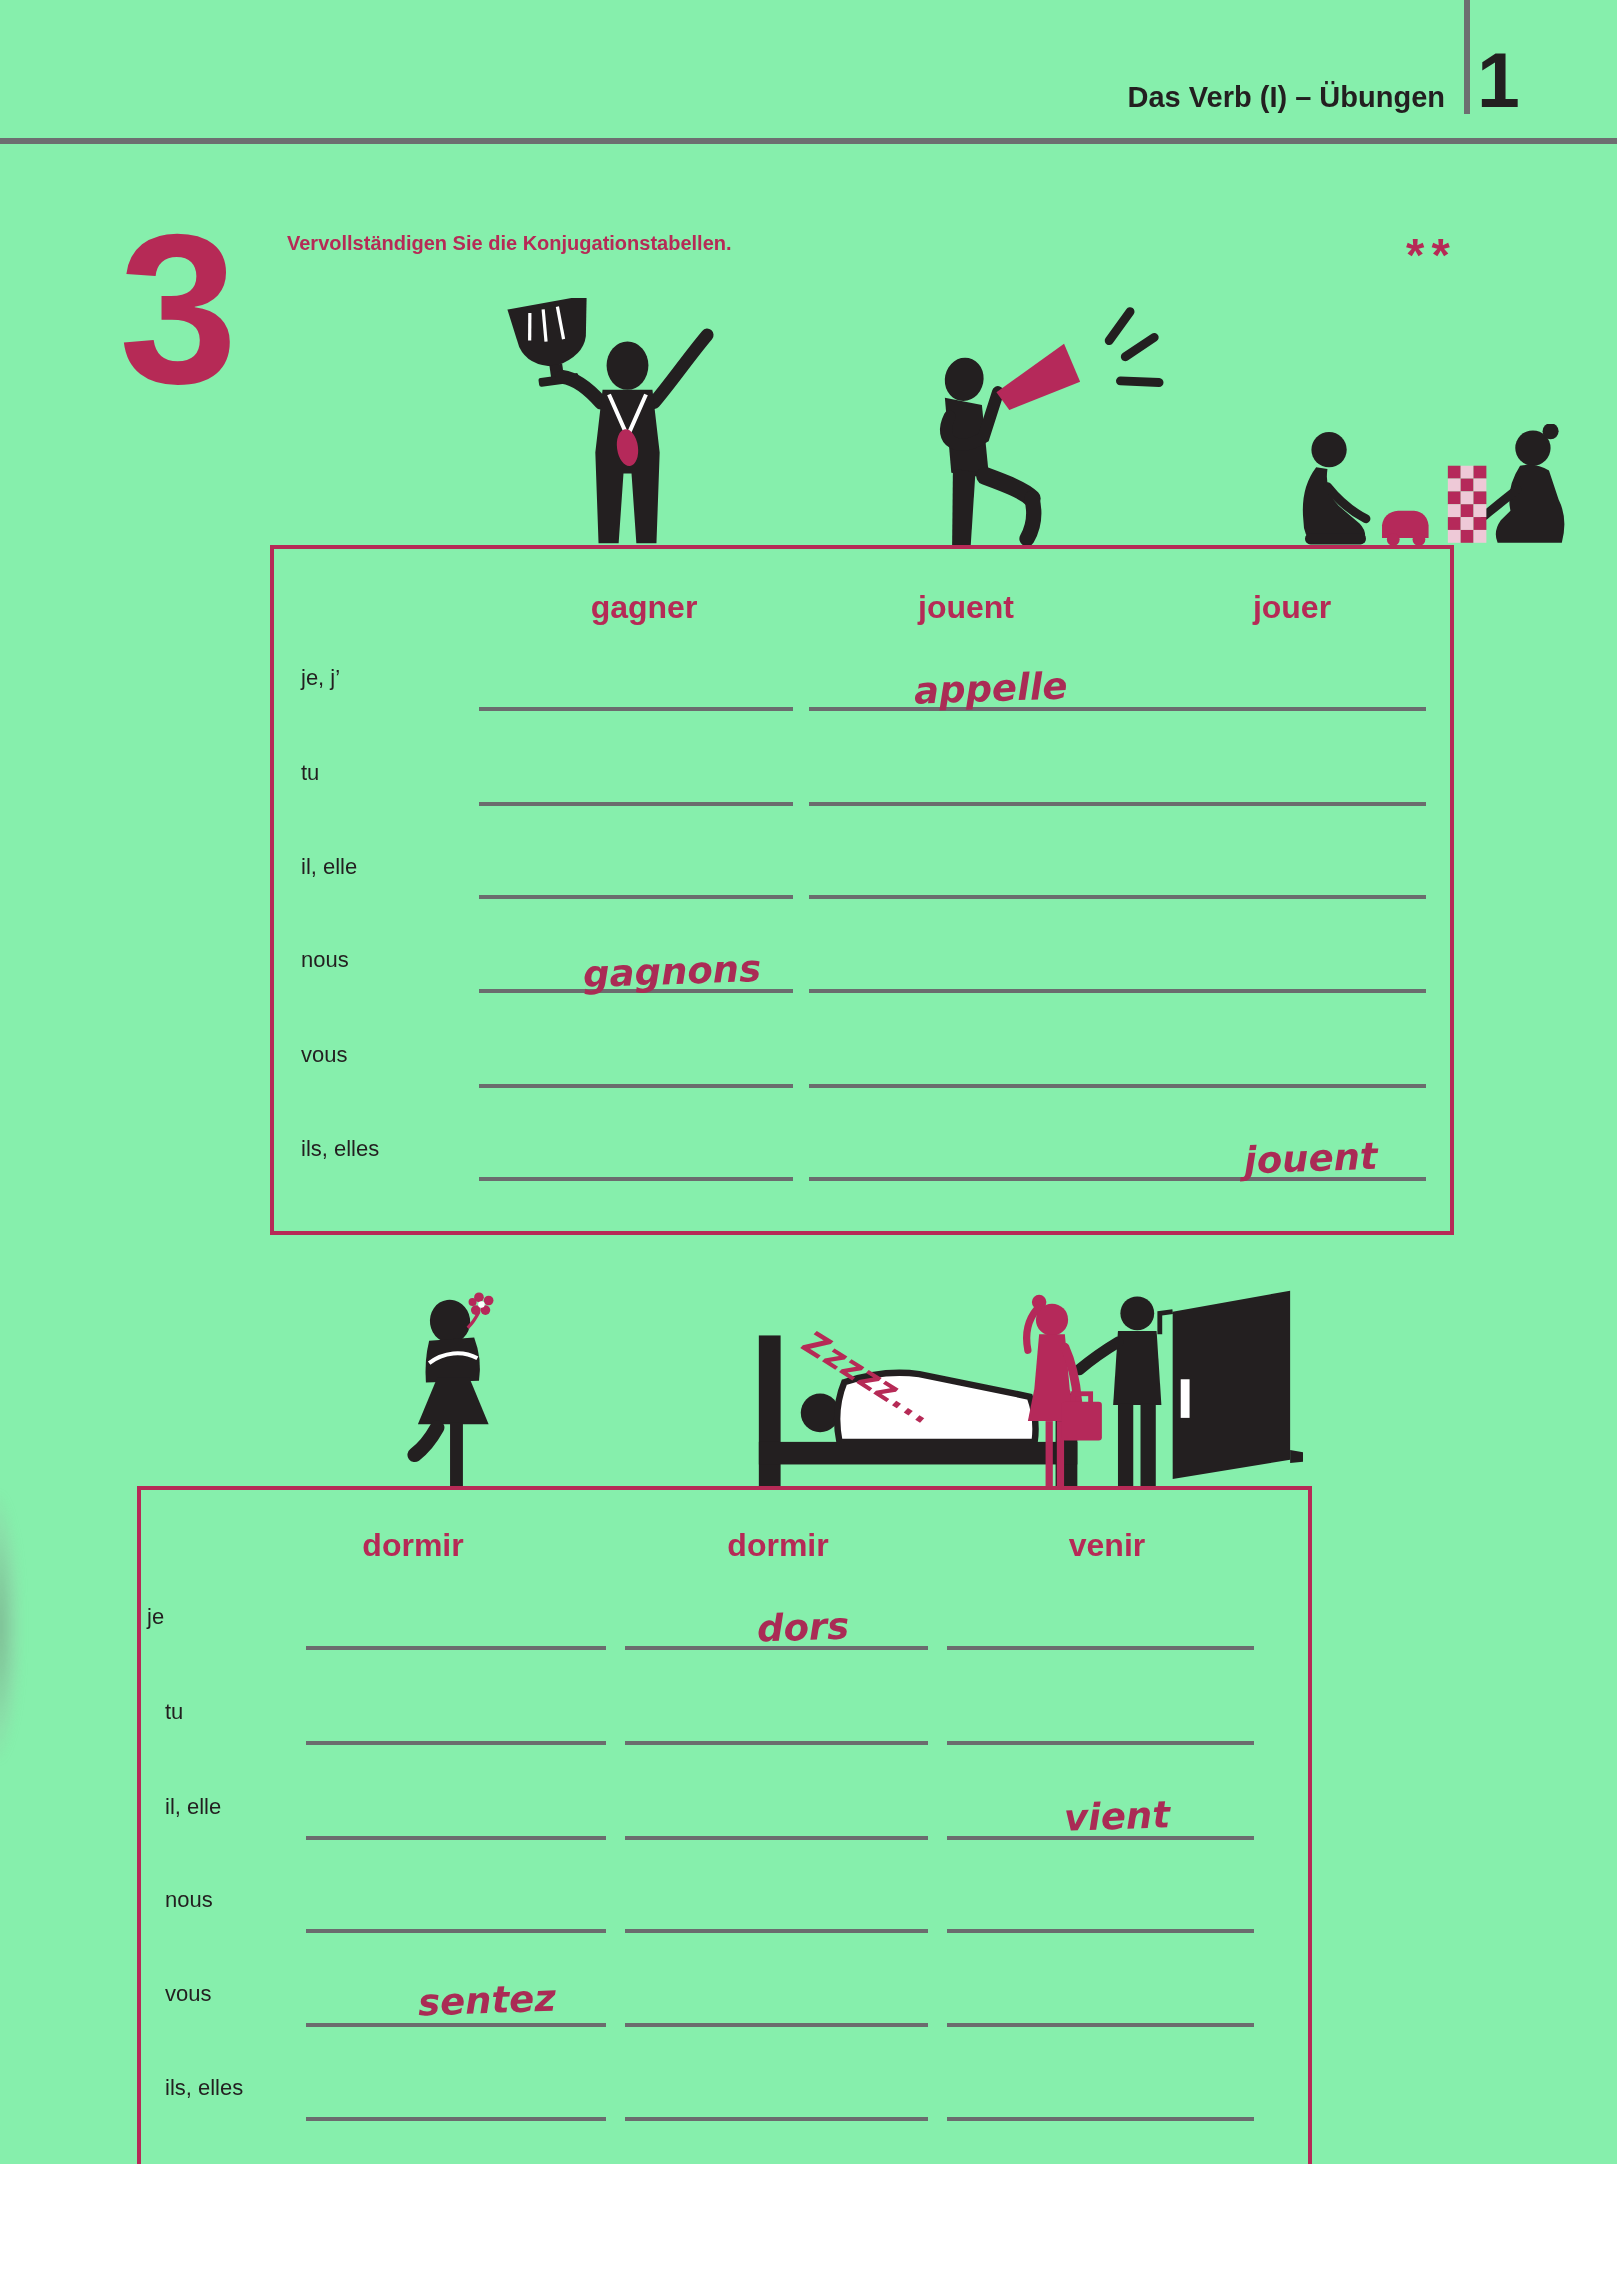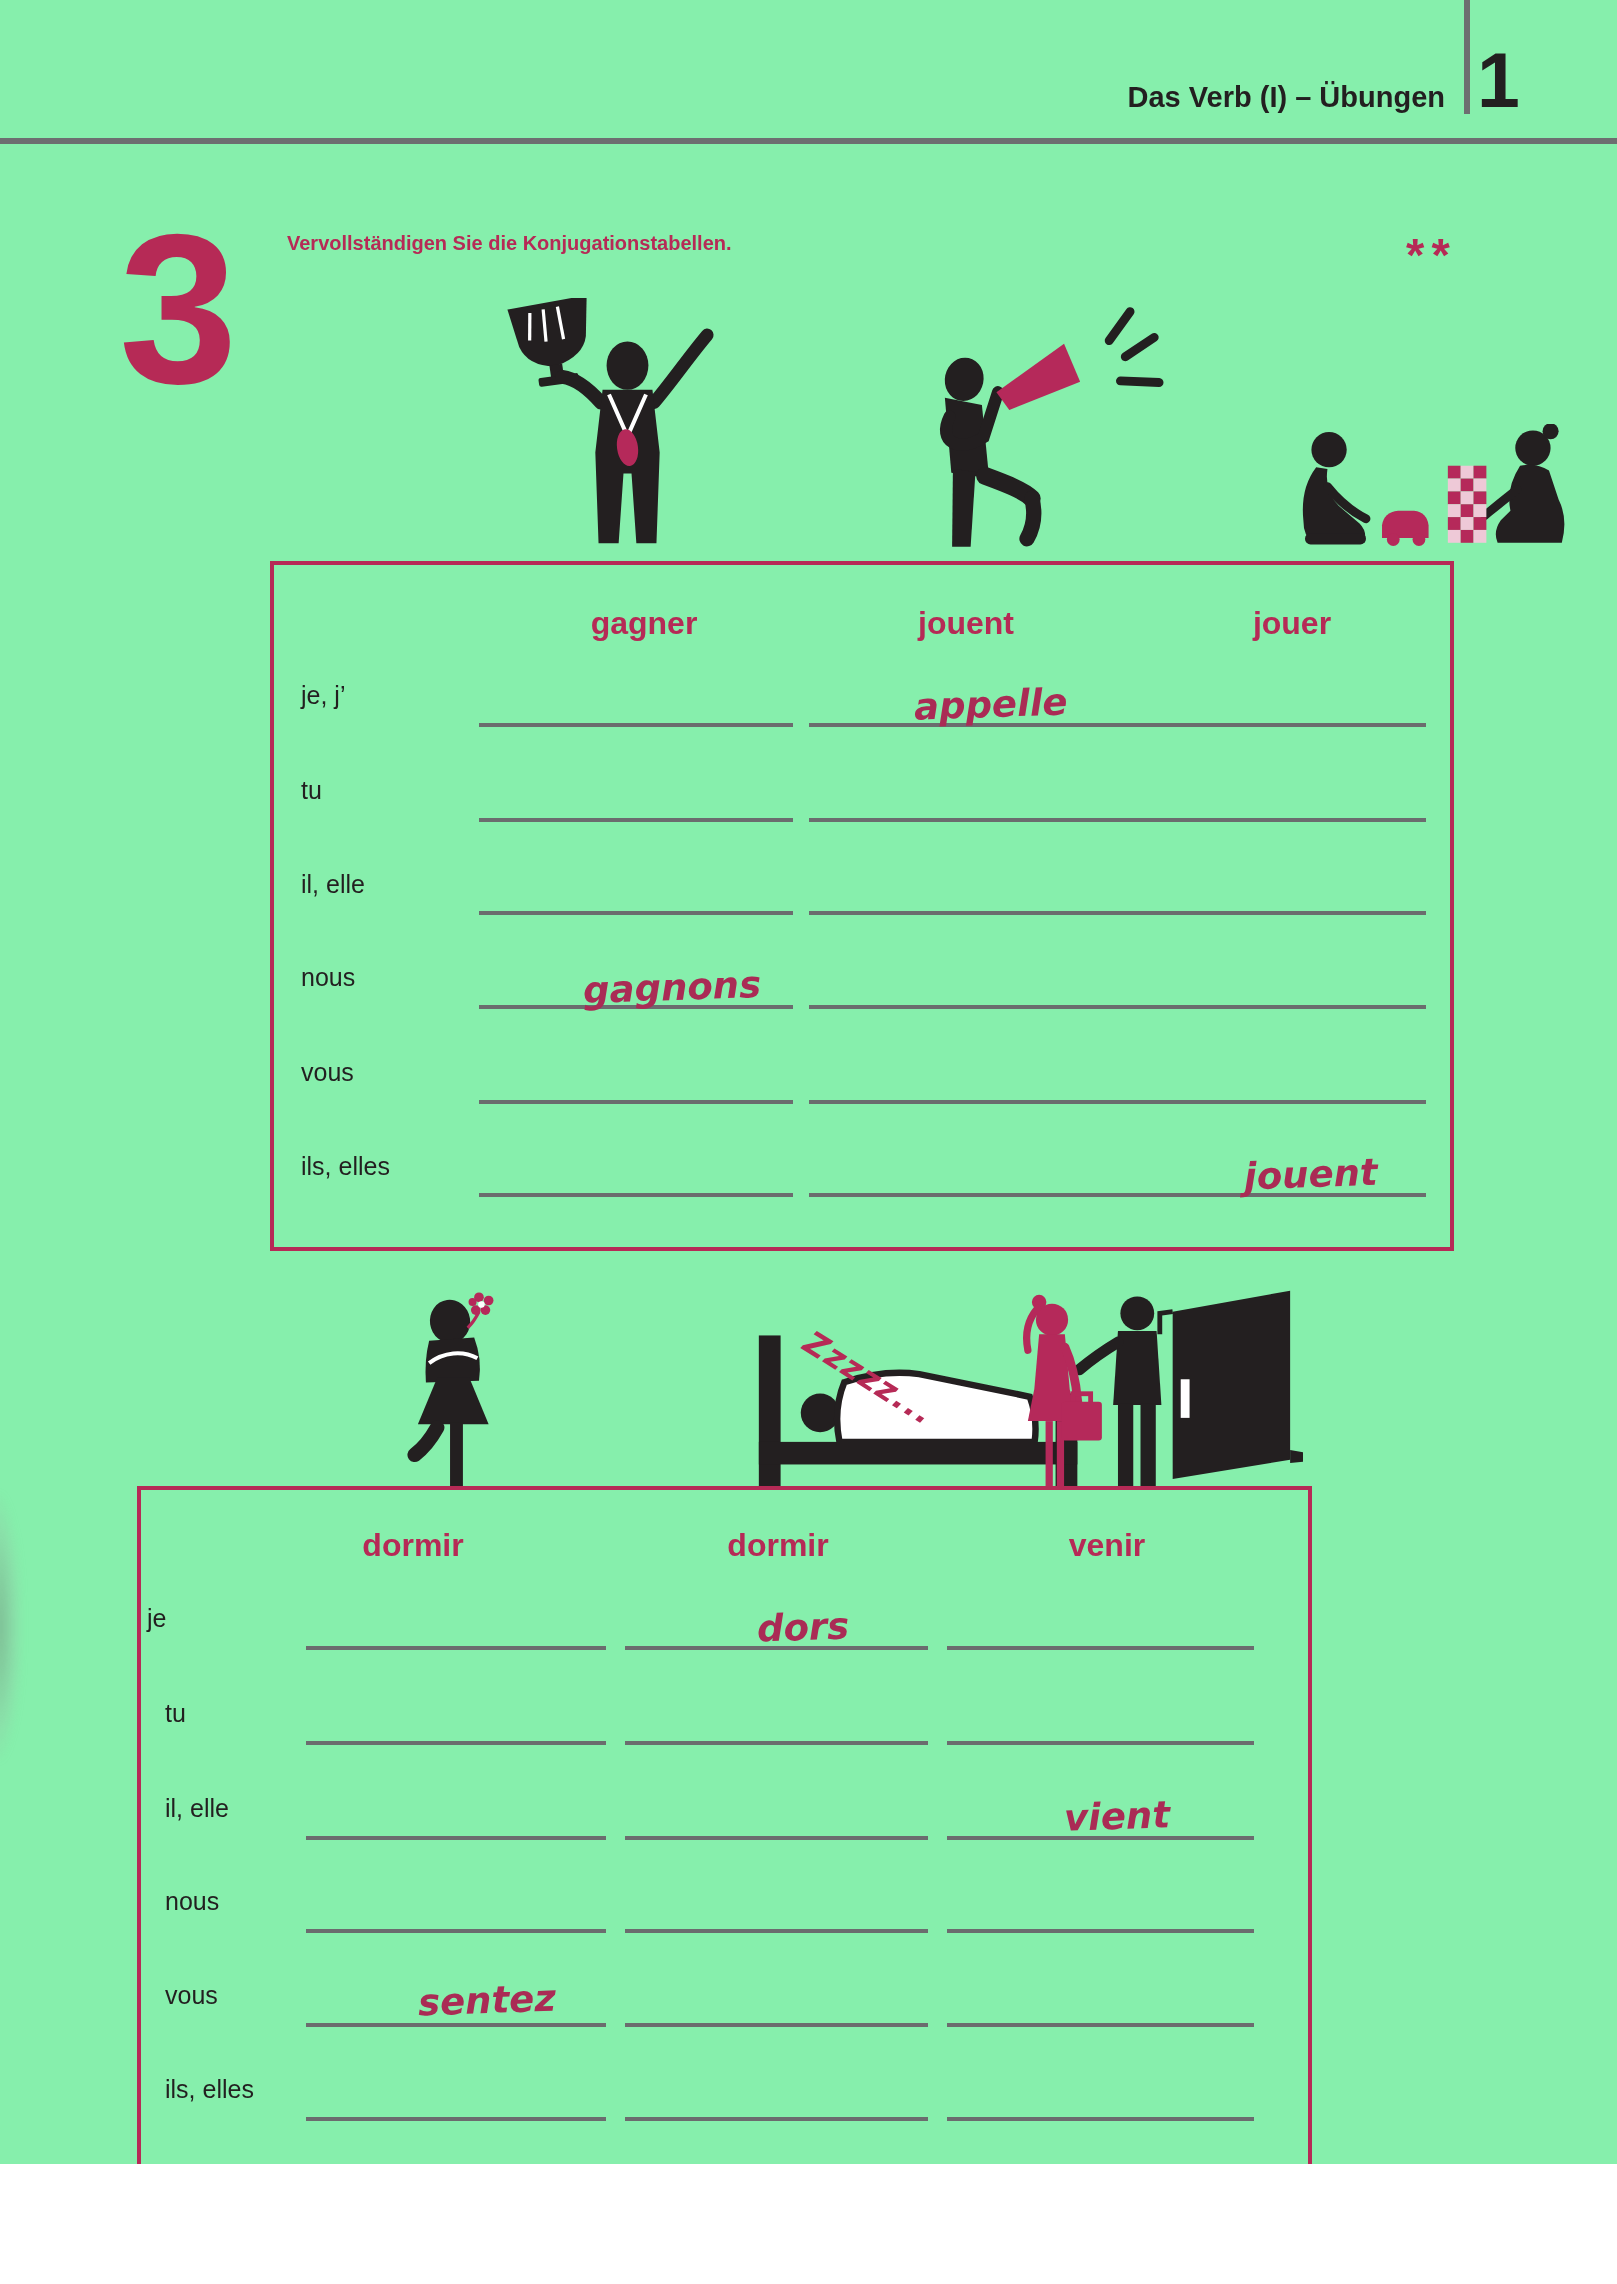--- a/index.html
+++ b/index.html
@@ -20,21 +20,21 @@
   .hdr-rule{position:absolute;left:0;top:138px;width:1618px;height:6.4px;background:#6d6e70;}
 
   
   .ex-num{position:absolute;left:119px;top:203px;font-size:213px;line-height:1;font-weight:bold;color:var(--accent);}
   .ex-instr{position:absolute;left:287px;top:232px;font-size:20px;font-weight:600;color:var(--accent);}
   .ex-stars{position:absolute;left:1406px;top:227px;font-size:47px;letter-spacing:7.3px;color:var(--accent);font-weight:bold;}
 
   
   .box{position:absolute;border:4.8px solid var(--accent);box-sizing:border-box;background:transparent;}
   .verb{position:absolute;transform:translateX(-50%);font-size:32px;font-weight:600;color:var(--accent);white-space:nowrap;}
-  .pronoun{position:absolute;font-size:25px;color:var(--ink);white-space:nowrap;}
+  .pronoun{position:absolute;font-size:22px;color:var(--ink);white-space:nowrap;}
   .line{position:absolute;height:4px;background:var(--gray);}
   .hand{position:absolute;font-family:"DejaVu Sans",sans-serif;font-style:italic;font-weight:bold;
         font-size:37px;color:var(--accent-hand);transform:rotate(-2deg);white-space:nowrap;}
 
   
   .zzz{position:absolute;left:817px;top:1323px;font-family:"DejaVu Sans",sans-serif;
        font-size:32px;font-weight:bold;font-style:italic;color:var(--accent);
        transform:rotate(32deg);transform-origin:0 0;letter-spacing:1.6px;}
 
   
@@ -129,21 +129,21 @@
         <rect x="232" y="100" width="16" height="16" fill="#eec9d7"></rect>
       <rect x="200" y="116" width="16" height="16" fill="#b5295a"></rect>
         <rect x="216" y="116" width="16" height="16" fill="#eec9d7"></rect>
         <rect x="232" y="116" width="16" height="16" fill="#b5295a"></rect>
       <rect x="200" y="132" width="16" height="16" fill="#eec9d7"></rect>
         <rect x="216" y="132" width="16" height="16" fill="#b5295a"></rect>
         <rect x="232" y="132" width="16" height="16" fill="#eec9d7"></rect>
     </g>
   </svg>
 
-  <div class="box" style="left:270px;top:561px;width:1184px;height:690px">
+  <div class="box" style="left:270px;top:545px;width:1184px;height:690px">
     <span class="verb" style="left:370px;top:40px">gagner</span>
     <span class="verb" style="left:692px;top:40px">jouent</span>
     <span class="verb" style="left:1018px;top:40px">jouer</span>
 
     <span class="pronoun" style="left:27px;top:116px">je, j’</span>
     <span class="pronoun" style="left:27px;top:211px">tu</span>
     <span class="pronoun" style="left:27px;top:305px">il, elle</span>
     <span class="pronoun" style="left:27px;top:398px">nous</span>
     <span class="pronoun" style="left:27px;top:493px">vous</span>
     <span class="pronoun" style="left:27px;top:587px">ils, elles</span>

